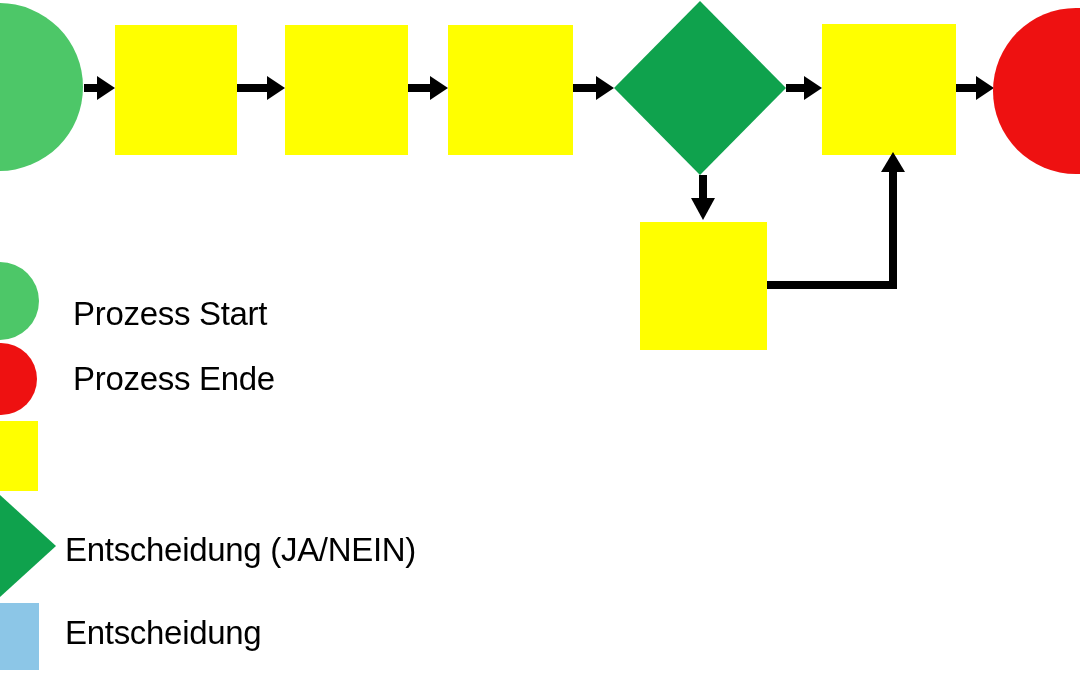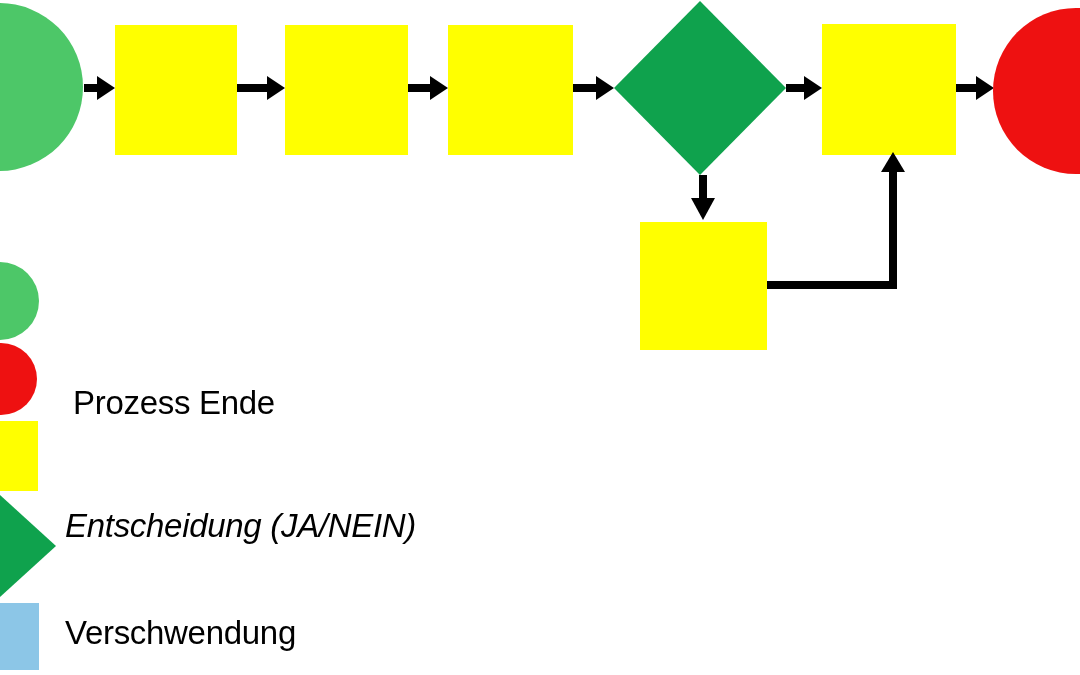--- a/index.html
+++ b/index.html
@@ -102,25 +102,26 @@
     <span class="head" style="background: rgb(0, 0, 0);"></span>
   </div>
 
   <div class="abs" style="left: 640px; top: 222px; width: 127px; height: 128px; background: rgb(255, 255, 0);"></div>
 
   <div class="seg" style="left: 767px; top: 281px; width: 130px; height: 8px; background: rgb(0, 0, 0);"></div>
   <div class="seg" style="left: 889px; top: 171px; width: 8px; height: 118px; background: rgb(0, 0, 0);"></div>
   <div class="head-up" style="left: 881px; top: 152px; background: rgb(0, 0, 0);"></div>
 
   <div class="abs circle" style="left: -39px; top: 262px; width: 78px; height: 78px; background: rgb(77, 199, 104);"></div>
+  <div class="legend-label" style="left:73px; top:292px;">Prozess Start</div>
 
   <div class="abs circle" style="left: -35px; top: 343px; width: 72px; height: 72px; background: rgb(238, 17, 17);"></div>
-  <div class="legend-label" style="left:73px; top:357px;margin-top:24px;">Prozess Ende</div>
+  <div class="legend-label" style="left:73px; top:357px;">Prozess Ende</div>
 
   <div class="abs" style="left: -32px; top: 421px; width: 70px; height: 70px; background: rgb(255, 255, 0);"></div>
 
   <div class="abs diamond" style="left: -56px; top: 495px; width: 112px; height: 102px; background: rgb(15, 162, 77);"></div>
-  <div class="legend-label" style="top:504px;font-style:italic;">Entscheidung (JA/NEIN)</div>
+  <div class="legend-label" style="top:528px;">Entscheidung (JA/NEIN)</div>
 
   <div class="abs" style="left: -29px; top: 603px; width: 68px; height: 67px; background: rgb(140, 198, 231);"></div>
-  <div class="legend-label" style="top:611px;">Verschwendung</div>
+  <div class="legend-label" style="top:611px;">Entscheidung</div>
 
 </div>
 
 </body></html>

